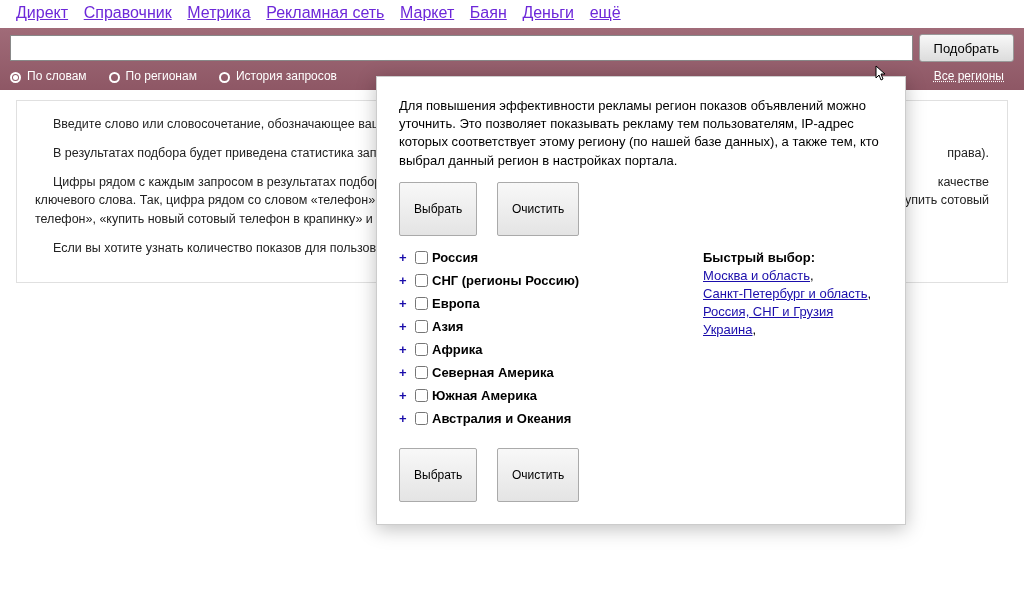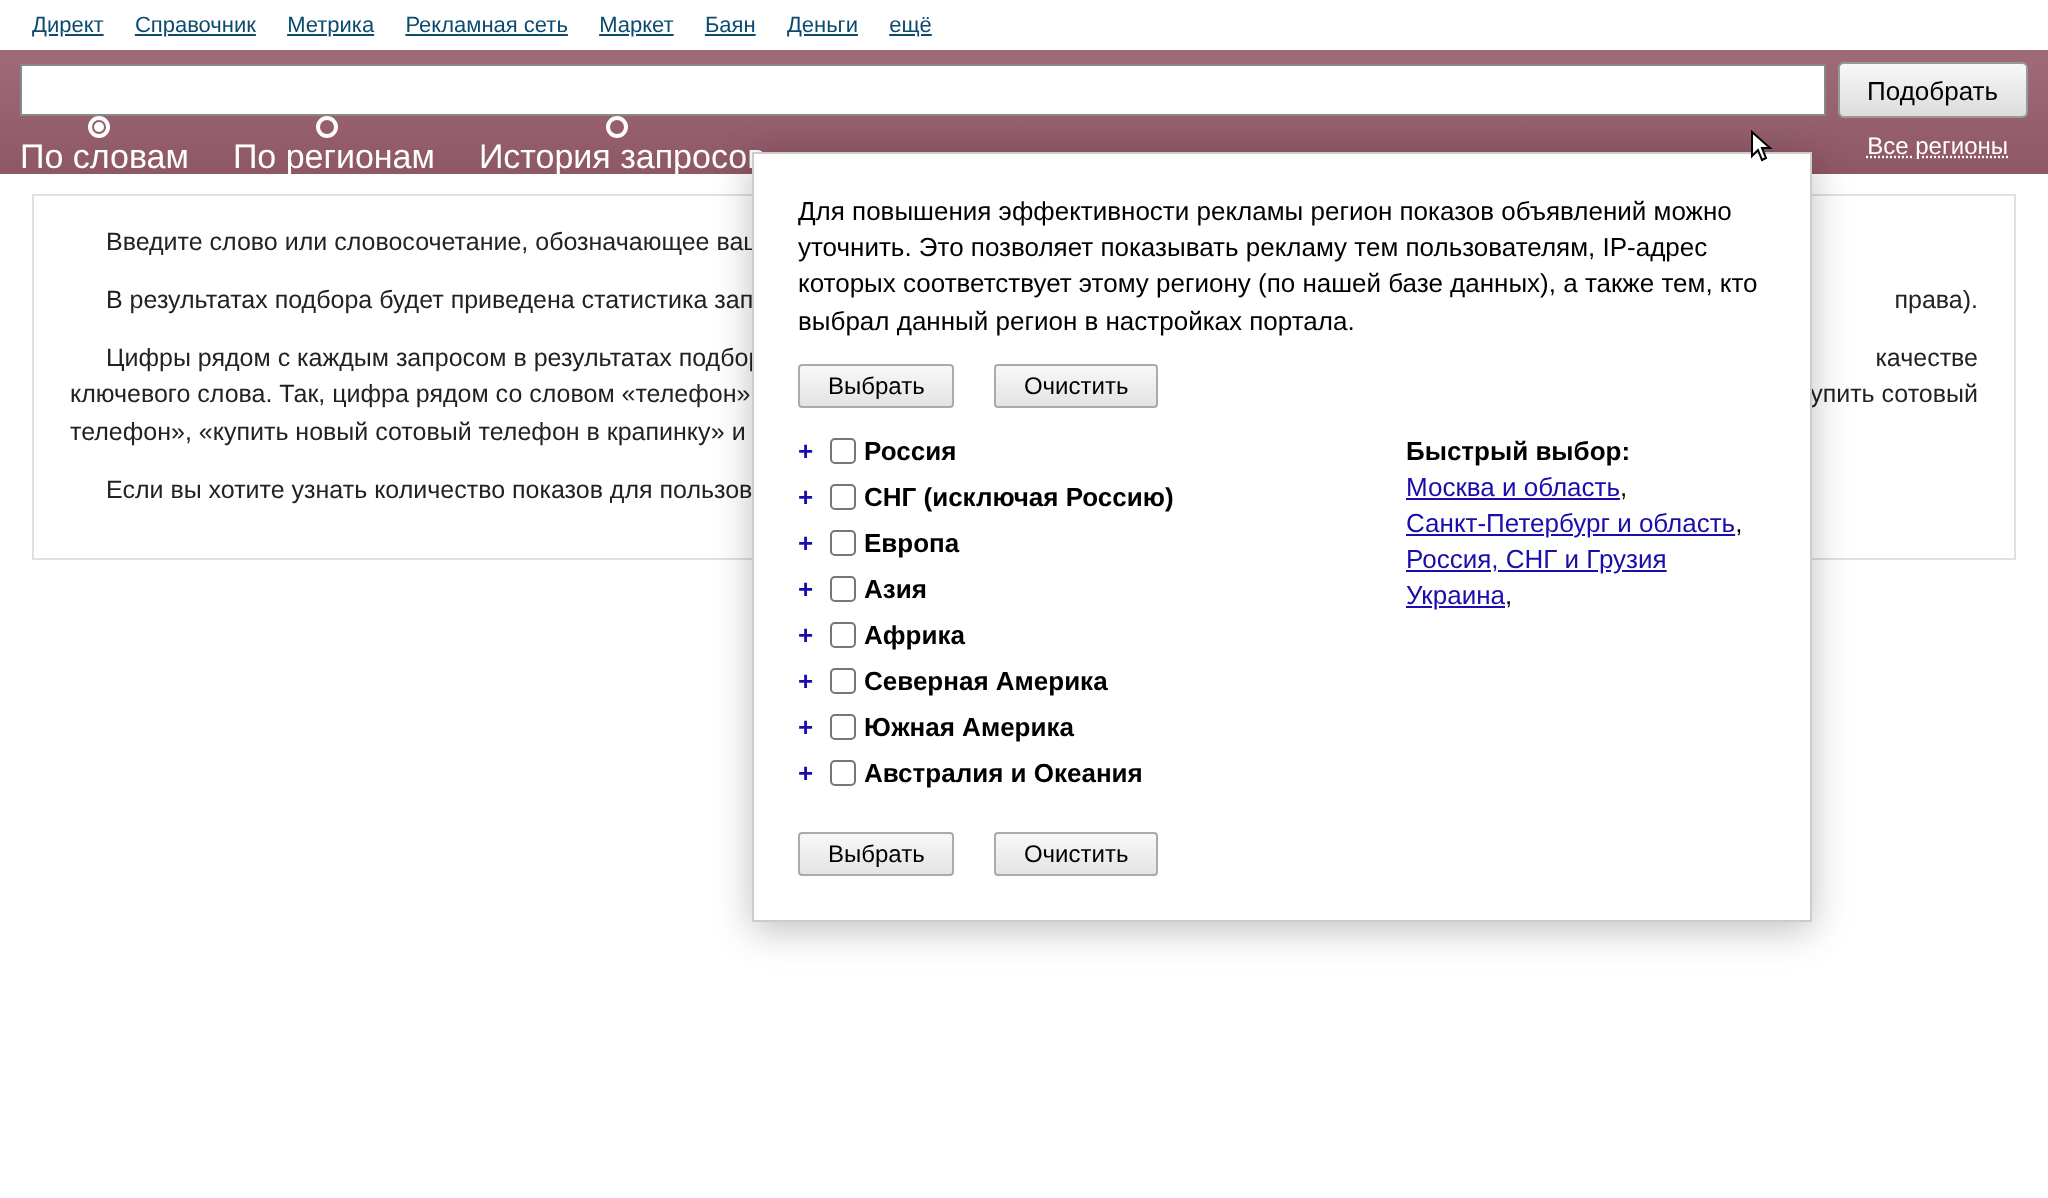--- a/index.html
+++ b/index.html
@@ -9,24 +9,24 @@
   background: #fff;
   width: 1024px;
   height: 599px;
   overflow: hidden;
   position: relative;
 }
 .top-links {
   padding: 4px 16px 6px 16px;
 }
 .top-links a {
-  color: #0c4a6e;
+  color: #6d28d9;
   text-decoration: underline;
   margin-right: 12px;
-  font-size: 11px;
+  font-size: 16px;
 }
 .search-area {
   background: linear-gradient(to bottom, #a06b78, #8e5765);
   padding: 6px 10px 0 10px;
 }
 .search-row {
   display: flex;
   gap: 6px;
   align-items: center;
 }
@@ -48,26 +48,25 @@
   cursor: pointer;
 }
 .tab-row {
   display: flex;
   align-items: center;
   height: 28px;
   position: relative;
 }
 .tab-item {
   display: flex;
-  align-items: center;
+  align-items: flex-end;
   color: #fff;
-  font-size: 17px;
+  font-size: 12px;
   margin-right: 22px;
   cursor: pointer;
-  flex-direction: column;
 }
 .radio {
   width: 11px;
   height: 11px;
   border: 2px solid #fff;
   border-radius: 50%;
   margin-right: 6px;
   display: inline-block;
   position: relative;
 }
@@ -120,21 +119,21 @@
   line-height: 1.4;
   margin-bottom: 12px;
 }
 .modal-btns {
   margin-bottom: 14px;
 }
 .modal-btns button, .modal-btns-bottom button {
   background: linear-gradient(to bottom, #f8f8f8, #e4e4e4);
   border: 1px solid #aaa;
   border-radius: 2px;
-  padding: 3px 14px;
+  padding: 19px 14px;
   font-size: 12px;
   margin-right: 16px;
   cursor: pointer;
 }
 .modal-body {
   display: flex;
   gap: 30px;
 }
 .region-tree {
   flex: 1;
@@ -237,21 +236,21 @@
   <div class="modal-body">
     <div class="region-tree" id="region-tree">
         <div class="tree-item">
           <span class="tree-plus">+</span>
           <input type="checkbox" class="tree-cb" style="">
           <span class="tree-label">Россия</span>
         </div>
         <div class="tree-item">
           <span class="tree-plus">+</span>
           <input type="checkbox" class="tree-cb" style="">
-          <span class="tree-label">СНГ (исключая Россию)</span>
+          <span class="tree-label">СНГ (регионы Россию)</span>
         </div>
         <div class="tree-item">
           <span class="tree-plus">+</span>
           <input type="checkbox" class="tree-cb" style="">
           <span class="tree-label">Европа</span>
         </div>
         <div class="tree-item">
           <span class="tree-plus">+</span>
           <input type="checkbox" class="tree-cb" style="">
           <span class="tree-label">Азия</span>

